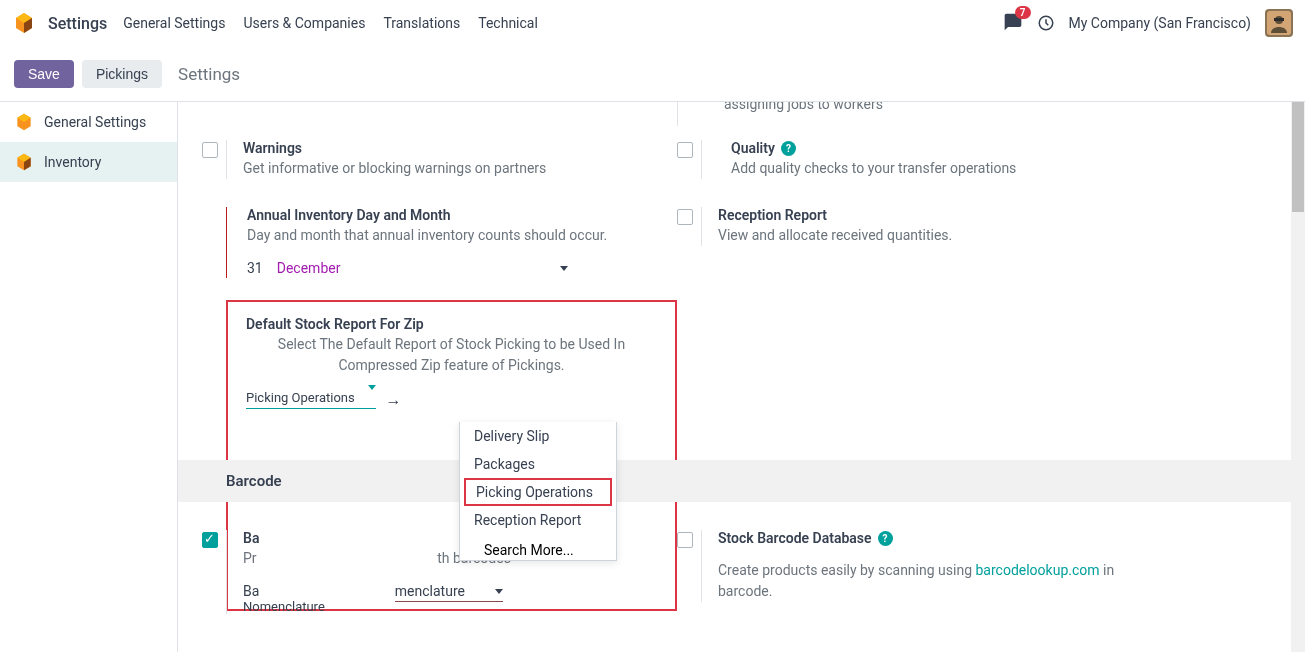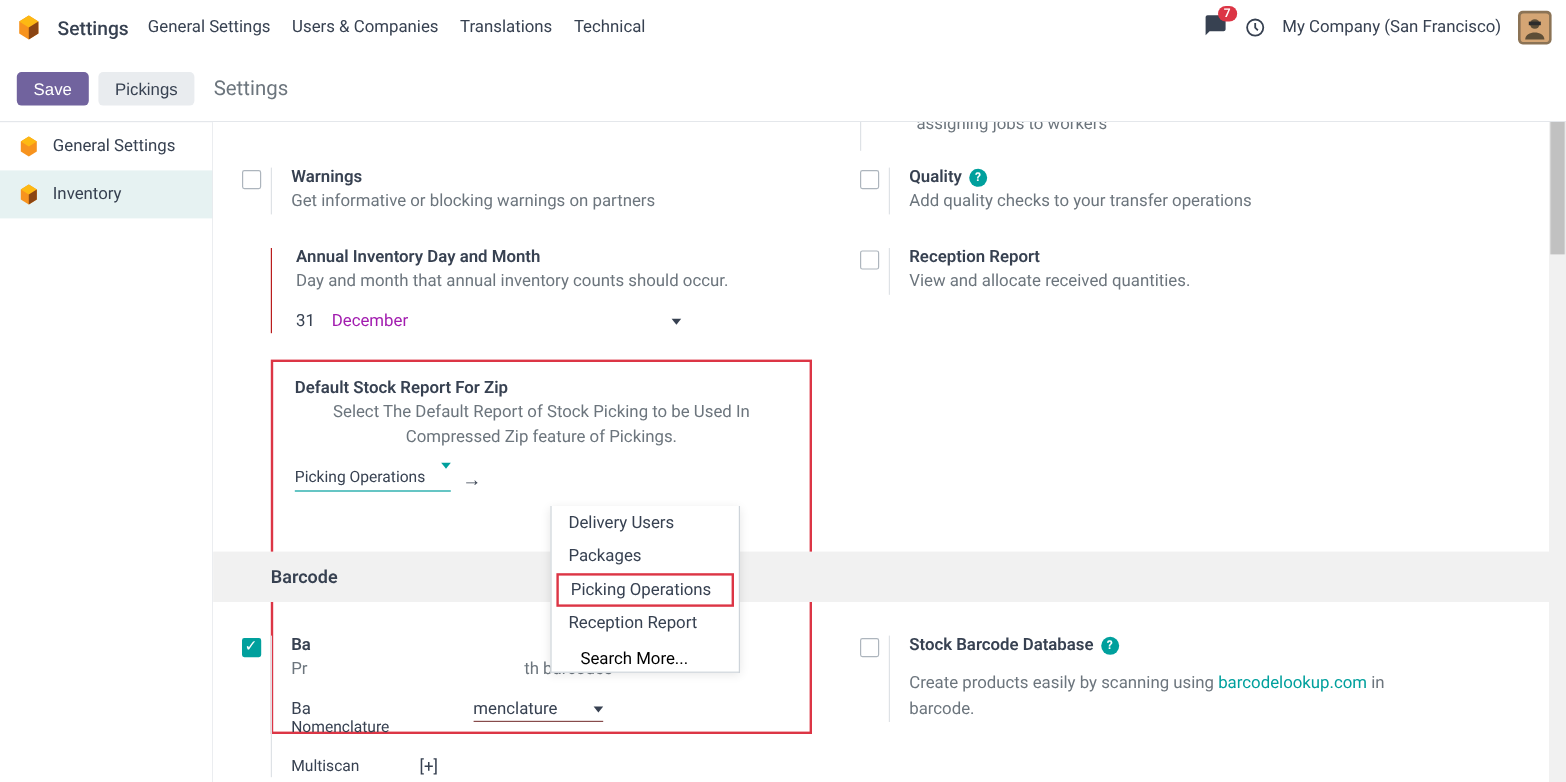--- a/index.html
+++ b/index.html
@@ -31,21 +31,21 @@
 
 .main { display: flex; height: calc(652px - 46px - 56px); }
 .sidebar { width: 177px; border-right: 0px solid #dee2e6; background: #fff; }
 .sidebar-item { display: flex; align-items: center; gap: 10px; padding: 10px 14px; font-size: 14px; color: #374151; cursor: pointer; }
 .sidebar-item.active { background: #e6f2f2; }
 .sidebar-icon { width: 20px; height: 20px; }
 
 .content { flex: 1; overflow-y: auto; position: relative; background: #fff; border-left: 1px solid #dee2e6; }
 .content-inner { padding: 0 24px 40px 24px; }
 
-.setting-row { display: flex; gap: 40px; padding: 0; }
+.setting-row { display: flex; padding: 0; }
 .setting-col { flex: 1; display: flex; gap: 12px; padding: 14px 0; }
 .setting-col.bordered { border-left: 1px solid #dee2e6; padding-left: 18px; margin-left: 0; }
 .check { width: 16px; height: 16px; border: 1px solid #adb5bd; border-radius: 2px; flex-shrink: 0; margin-top: 2px; cursor: pointer; }
 .check.checked { background: #00a09d; border-color: #00a09d; position: relative; }
 .check.checked::after { content: "✓"; color: #fff; position: absolute; top: -2px; left: 1px; font-size: 13px; }
 .setting-body { flex: 1; }
 .setting-title { font-weight: 600; font-size: 14px; color: #374151; margin-bottom: 2px; display: flex; align-items: center; gap: 6px; }
 .setting-desc { font-size: 14px; color: #6c757d; line-height: 1.5; }
 .help-icon { width: 15px; height: 15px; background: #00a09d; color: #fff; border-radius: 50%; display: inline-flex; align-items: center; justify-content: center; font-size: 10px; font-weight: bold; }
 
@@ -167,21 +167,21 @@
           <div class="setting-body bordered" style="border:none">
             <div style="border-left:1px solid #dee2e6; padding-left:16px; margin-left:-4px">
             <div class="setting-title">Warnings</div>
             <div class="setting-desc">Get informative or blocking warnings on partners</div>
             </div>
           </div>
         </div>
         <div class="setting-col right-col">
           <div class="check"></div>
           <div class="setting-body">
-            <div style="border-left:1px solid #dee2e6; padding-left:16px; margin-left:-4px">
+            <div style="border-left:1px solid #dee2e6; padding-left:29px; margin-left:-4px">
             <div class="setting-title">
                   <span>Quality</span>
                   <span class="help-icon">?</span>
                 </div>
             <div class="setting-desc">Add quality checks to your transfer operations</div>
             </div>
           </div>
         </div>
       </div>
 
@@ -253,24 +253,20 @@
                   <span class="field-label"><span>Ba</span></span>
                   <div>Nomenclature</div>
                 </div>
                 <div style="margin-left:60px">
                   <span class="field-select" style="border-bottom-color:#874b4b">
                     <span>menclature</span>
                     <span class="caret"></span>
                   </span>
                 </div>
               </div>
-              <div style="margin-top:18px; display:flex; gap:50px">
-                <span>Multiscan</span>
-                <span class="bracket-btn">[+]</span>
-              </div>
               </div>
             </div>
           </div>
           <div class="setting-col right-col">
             <div class="check"></div>
             <div class="setting-body">
               <div style="border-left:1px solid #dee2e6; padding-left:16px; margin-left:-4px">
               <div class="setting-title">
                     <span>Stock Barcode Database</span>
                     <span class="help-icon">?</span>
@@ -279,21 +275,21 @@
                 <span>Create products easily by scanning using </span><span class="link">barcodelookup.com</span><span> in barcode.</span>
               </div>
               </div>
             </div>
           </div>
         </div>
       </div>
     </div>
 
     <div class="dropdown-menu">
-      <div class="dropdown-item">Delivery Users</div>
+      <div class="dropdown-item">Delivery Slip</div>
       <div class="dropdown-item">Packages</div>
       <div class="dropdown-item highlighted">Picking Operations</div>
       <div class="dropdown-item">Reception Report</div>
       <div class="dropdown-item search-more">Search More...</div>
     </div>
 
   </div>
 </div>
 
 <div class="scrollbar">

